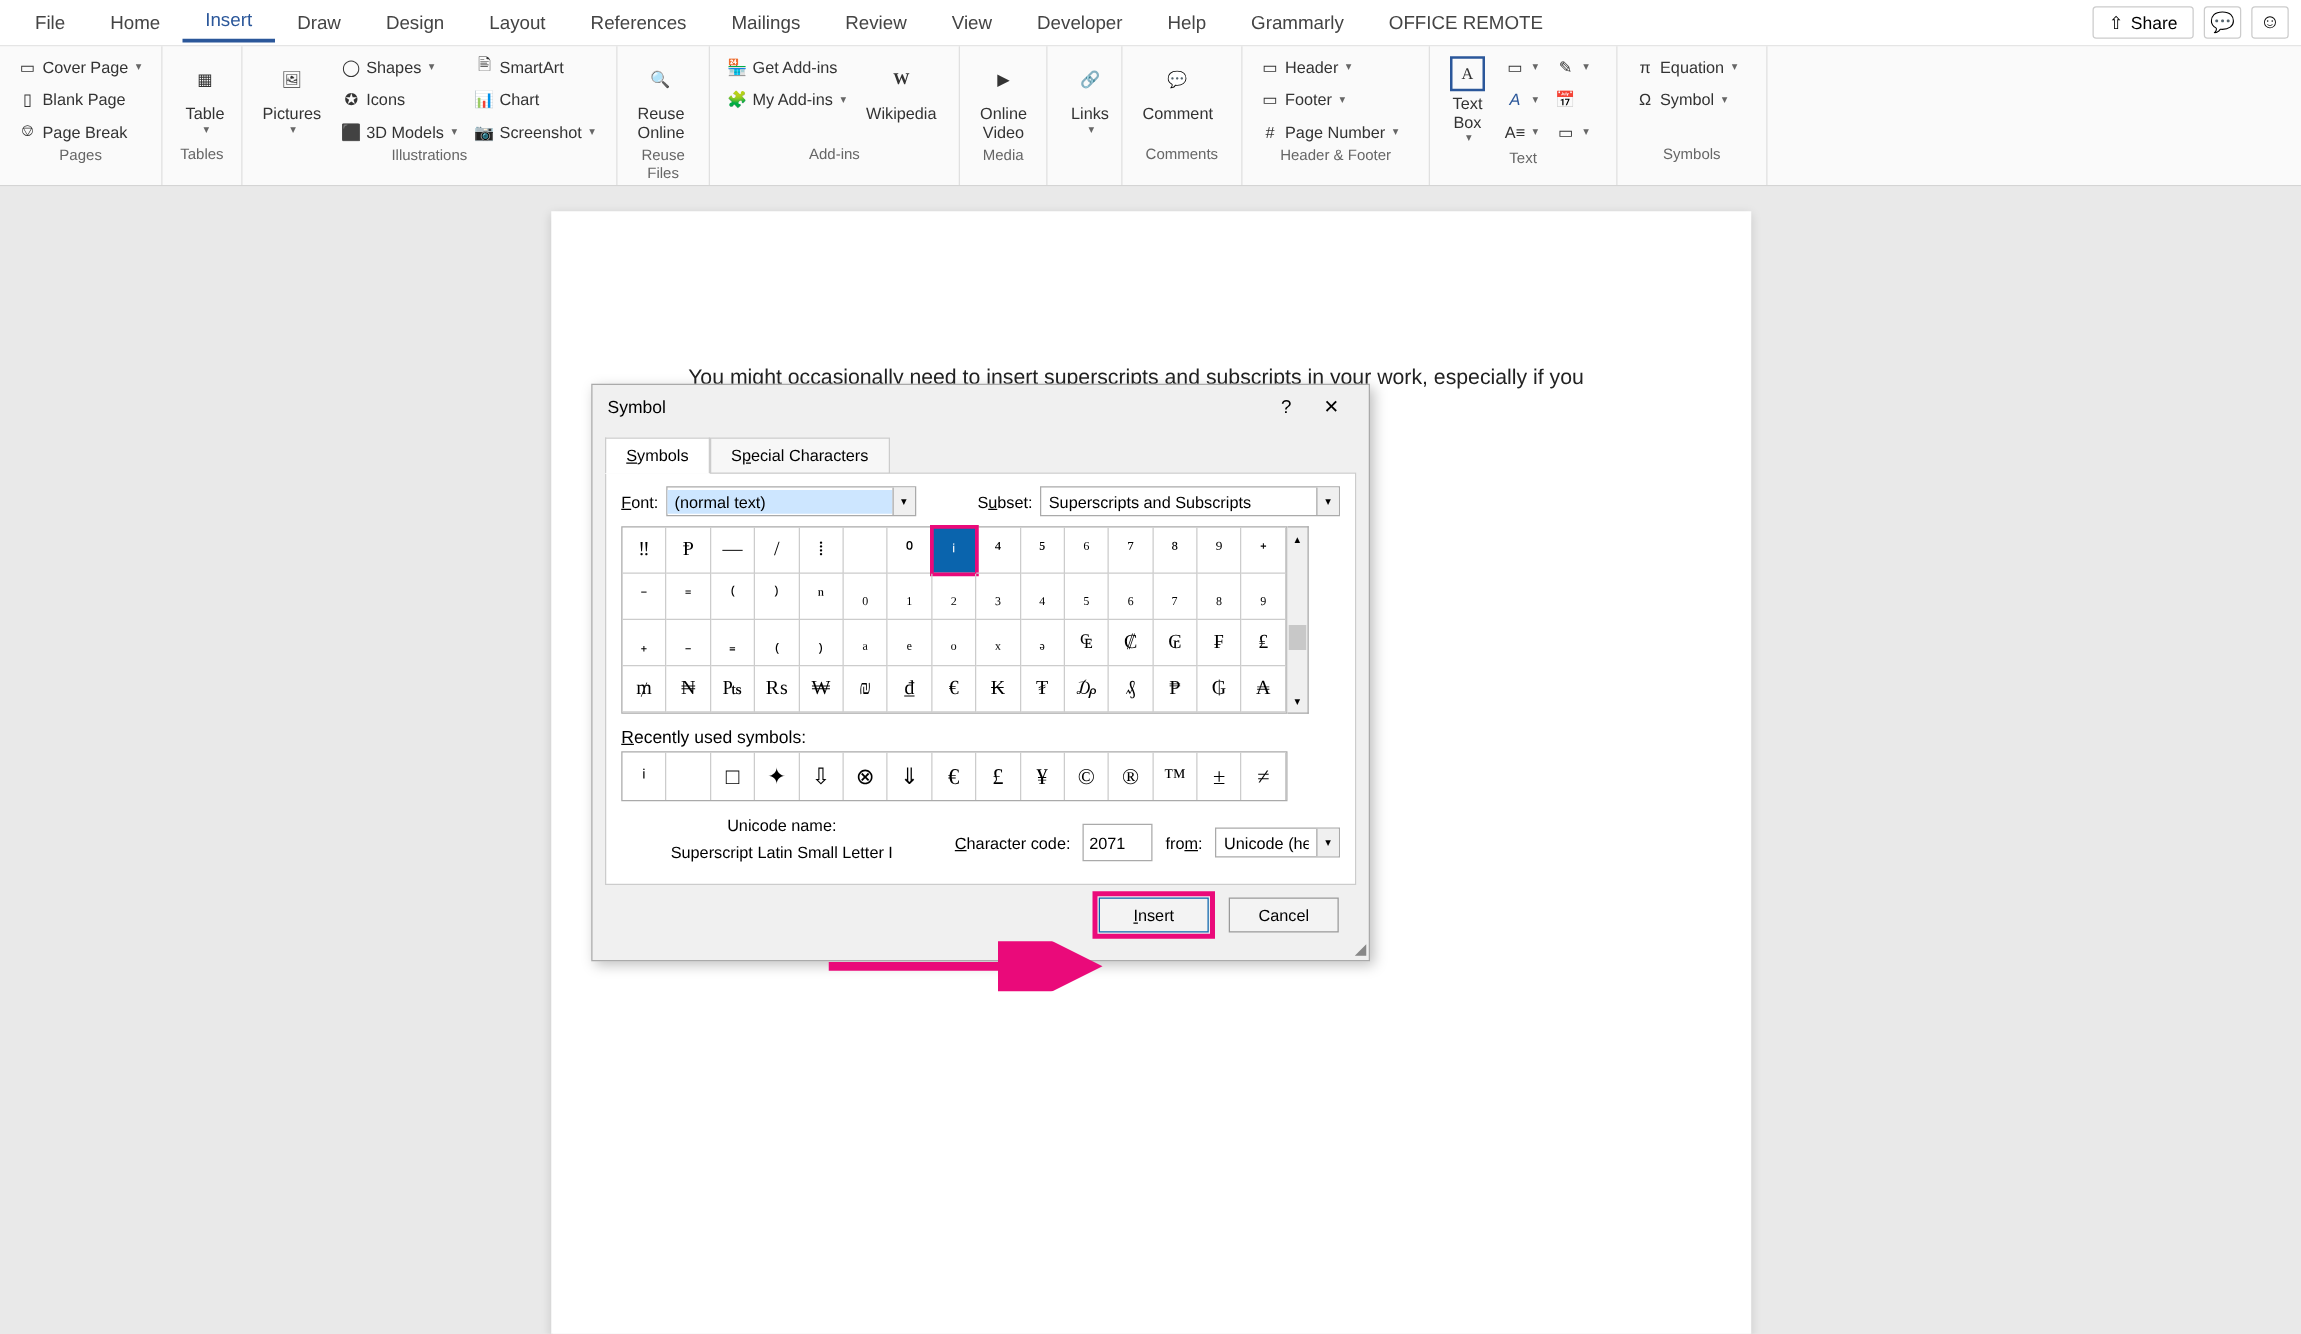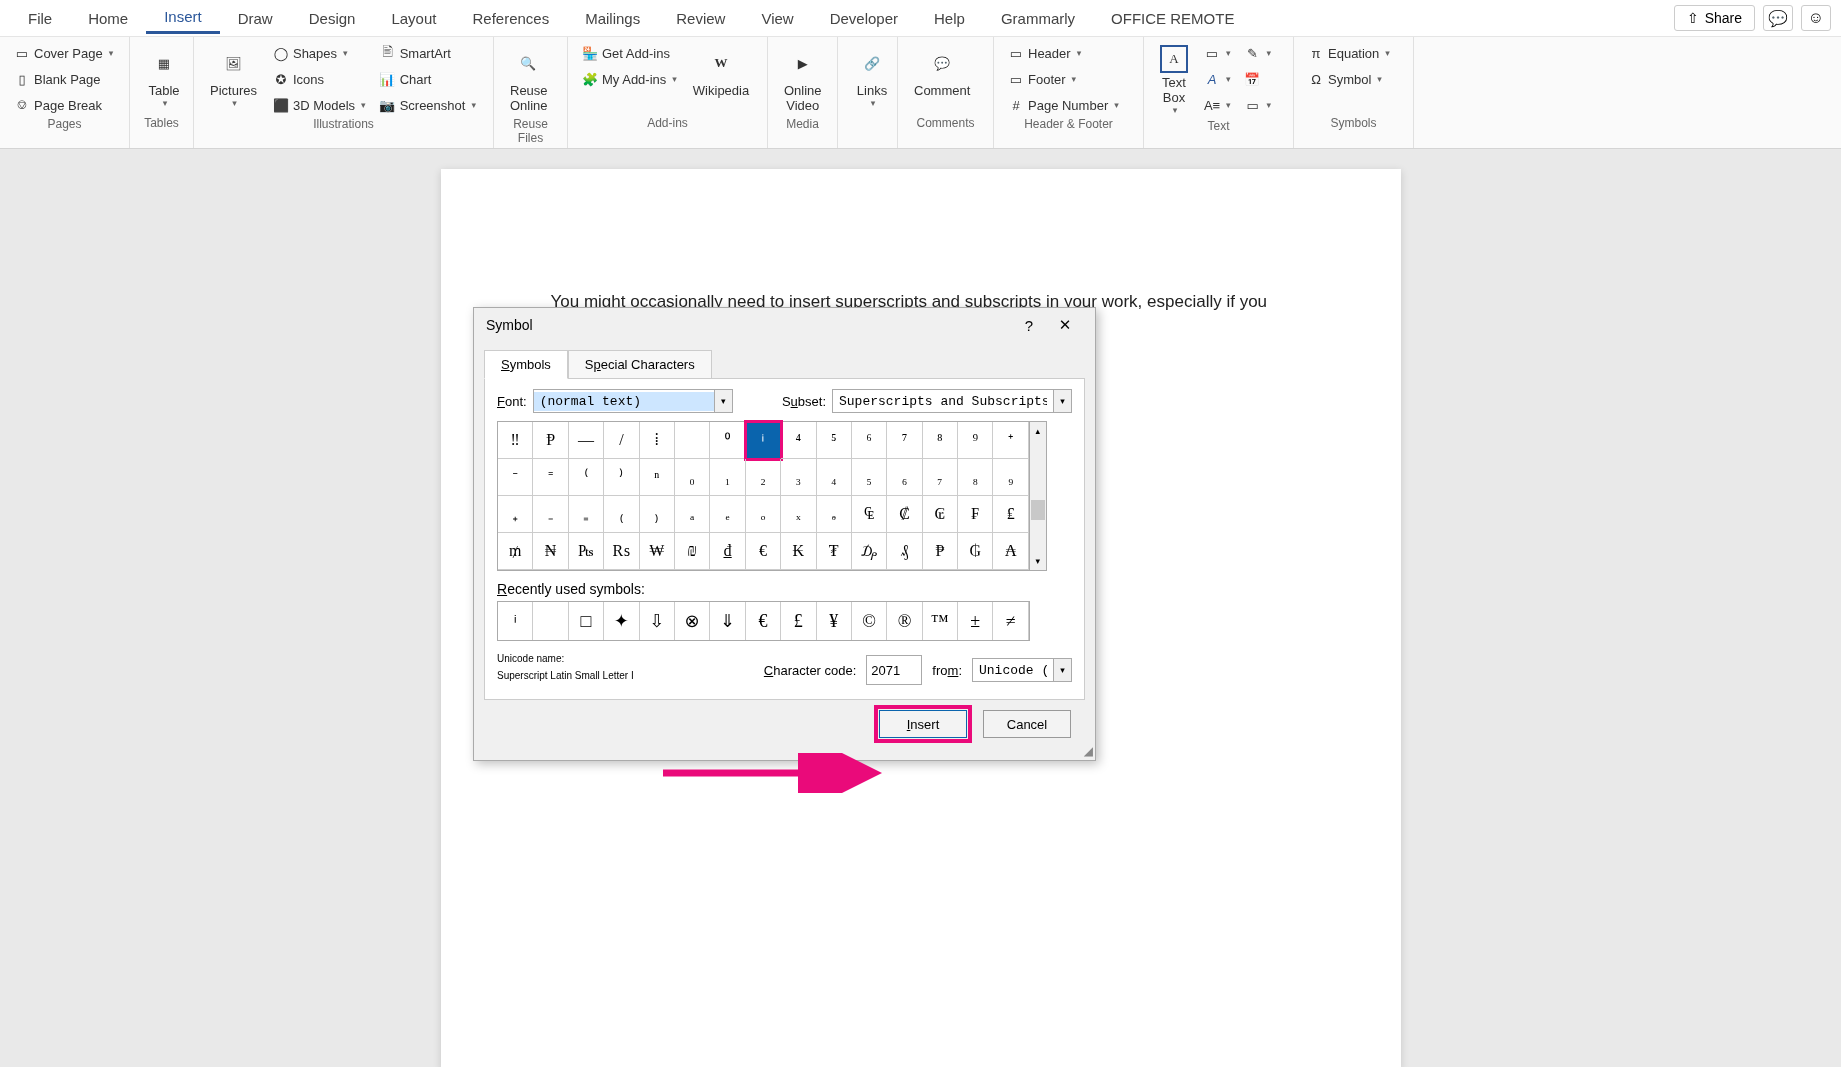--- a/index.html
+++ b/index.html
@@ -38,42 +38,42 @@
 .dlg-body { padding: 8px 10px 12px; }
 .dlg-tabs { display: flex; }
 .dlg-tab { padding: 6px 16px; font-size: 13px; border: 1px solid #ccc; background: #f7f7f7; cursor: pointer; }
 .dlg-tab.active { background: #fff; border-bottom: 1px solid #fff; position: relative; z-index: 1; }
 .dlg-pane { border: 1px solid #ccc; background: #fff; margin-top: -1px; padding: 10px 12px 12px; }
 
 .row { display: flex; align-items: center; gap: 6px; margin-bottom: 8px; }
 .lbl { font-size: 13px; }
 .u { text-decoration: underline; }
 .combo { display: flex; align-items: center; border: 1px solid #aaa; height: 24px; background: #fff; }
-.combo input { border: none; outline: none; padding: 2px 6px; font-size: 13px; background: transparent; font-family: Liberation Mono, monospace; }
+.combo input { border: none; outline: none; padding: 2px 6px; font-size: 13px; background: transparent; }
 .combo .cbtn { width: 18px; height: 100%; border-left: 1px solid #aaa; display: flex; align-items: center; justify-content: center; font-size: 9px; background: #f0f0f0; cursor: pointer; }
 .font-combo input { width: 180px; background: #cde6ff; }
 .subset-combo input { width: 220px; }
 
 .sym-grid-wrap { display: flex; }
 .sym-grid { border: 1px solid #aaa; display: grid; grid-template-columns: repeat(15, 35.4px); }
 .sym-cell { height: 37px; border-right: 1px solid #ccc; border-bottom: 1px solid #ccc; display: flex; align-items: center; justify-content: center; font-size: 16px; cursor: pointer; font-family: "Times New Roman", serif; }
 .sym-cell.selected { background: #0a64ad; color: #fff; }
 .sel-border { outline: 3px solid #ea0a7a; outline-offset: -1px; }
 .scrollbar { width: 17px; border: 1px solid #aaa; border-left: none; background: #f0f0f0; display: flex; flex-direction: column; }
 .sb-btn { height: 18px; display: flex; align-items: center; justify-content: center; font-size: 9px; cursor: pointer; }
 .sb-track { flex: 1; position: relative; }
 .sb-thumb { position: absolute; left: 1px; right: 1px; top: 60px; height: 20px; background: #c8c8c8; }
 
 .recent-lbl { font-size: 14px; margin: 10px 0 4px; }
 .recent-grid { border: 1px solid #aaa; display: grid; grid-template-columns: repeat(15, 35.4px); width: fit-content; }
 .recent-cell { height: 38px; border-right: 1px solid #ccc; display: flex; align-items: center; justify-content: center; font-size: 18px; cursor: pointer; font-family: "Times New Roman", serif; }
 
 .unicode-row { display: flex; align-items: center; margin-top: 12px; gap: 10px; }
 .unicode-left { flex: 1; }
-.unicode-left .nm { font-size: 10px; margin-bottom: 6px; }
+.unicode-left .nm { font-size: 13px; margin-bottom: 6px; text-align: center; }
 .cc-input { border: 1px solid #aaa; height: 24px; width: 56px; padding: 14px 4px; font-size: 13px; }
 .from-combo input { width: 80px; }
 
 .btn-row { display: flex; gap: 12px; margin-top: 12px; align-items: center; }
 .dlg-button { border: 1px solid #999; background: #f3f3f3; padding: 5px 14px; font-size: 13px; cursor: pointer; }
 .shortcut-txt { font-size: 13px; margin-left: 6px; }
 
 .dlg-footer { display: flex; justify-content: flex-end; gap: 16px; padding: 10px 14px; }
 .ftr-btn { width: 88px; height: 28px; border: 1px solid #999; background: #f3f3f3; font-size: 13px; cursor: pointer; }
 .insert-hl { outline: 4px solid #ea0a7a; outline-offset: 1px; border: 1px solid #0a64ad; }

